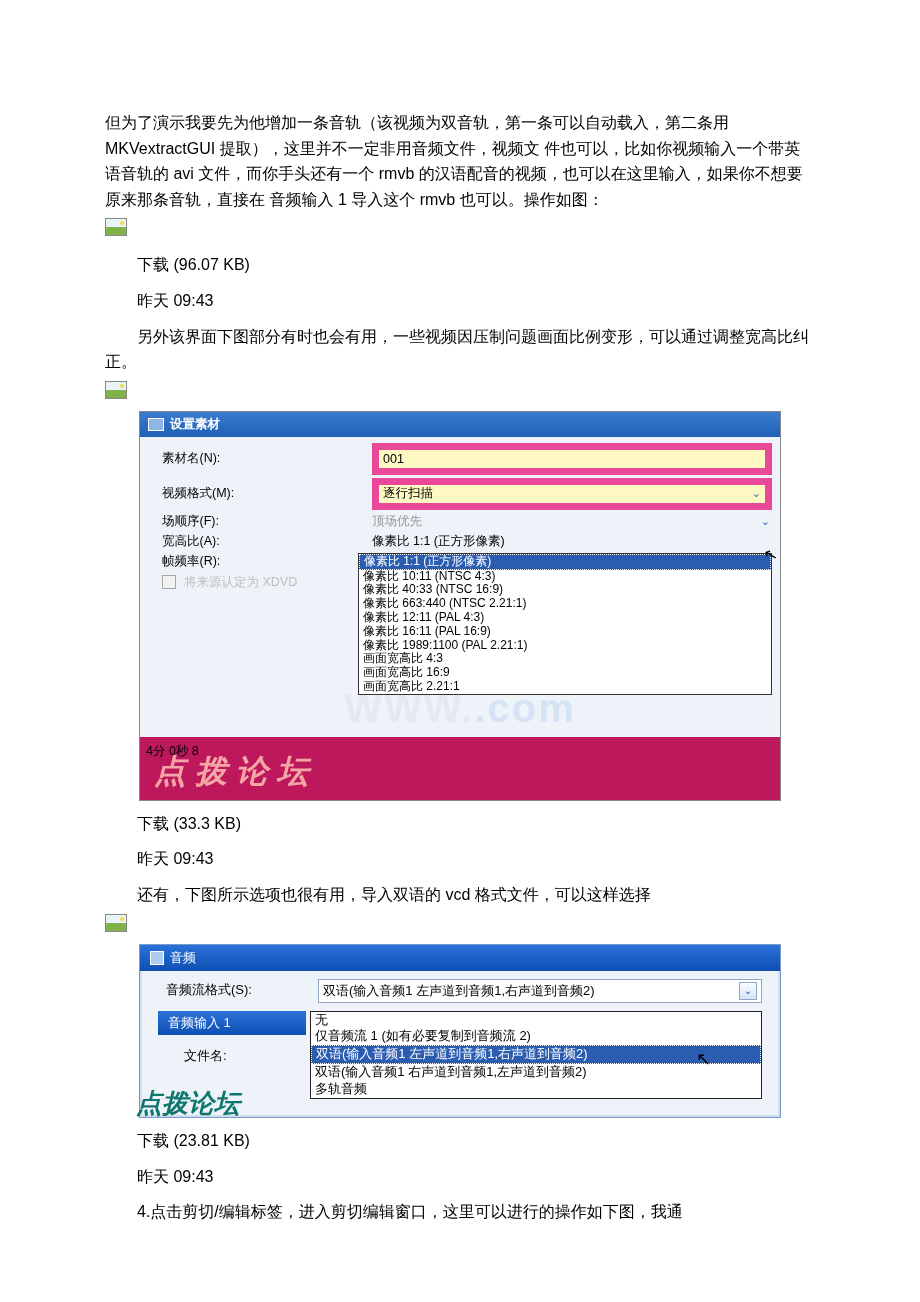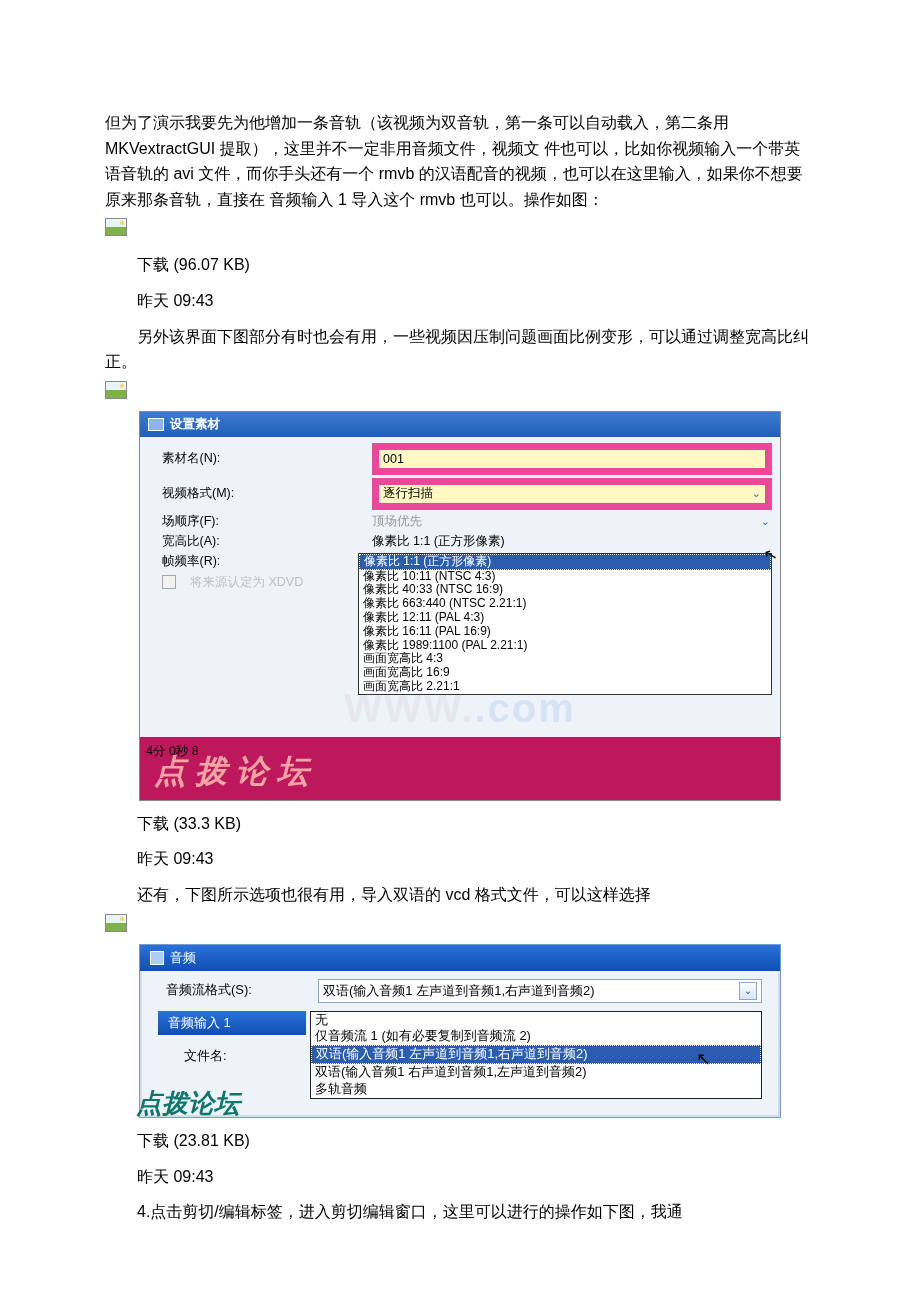--- a/index.html
+++ b/index.html
@@ -118,21 +118,21 @@
   .shot1-list-sel {
     background: #2a5db0;
     color: #fff;
     border: 1px dotted #fff;
   }
   .shot1-checkbox-row {
     padding-left: 14px;
     color: #bfbfbf;
     display: flex;
     align-items: center;
-    gap: 14px;
+    gap: 8px;
     margin-top: 4px;
   }
   .shot1-chk {
     width: 12px;
     height: 12px;
     border: 1px solid #a8a8a8;
     background: #f2f2f2;
   }
   .shot1-cursor {
     position: absolute;

